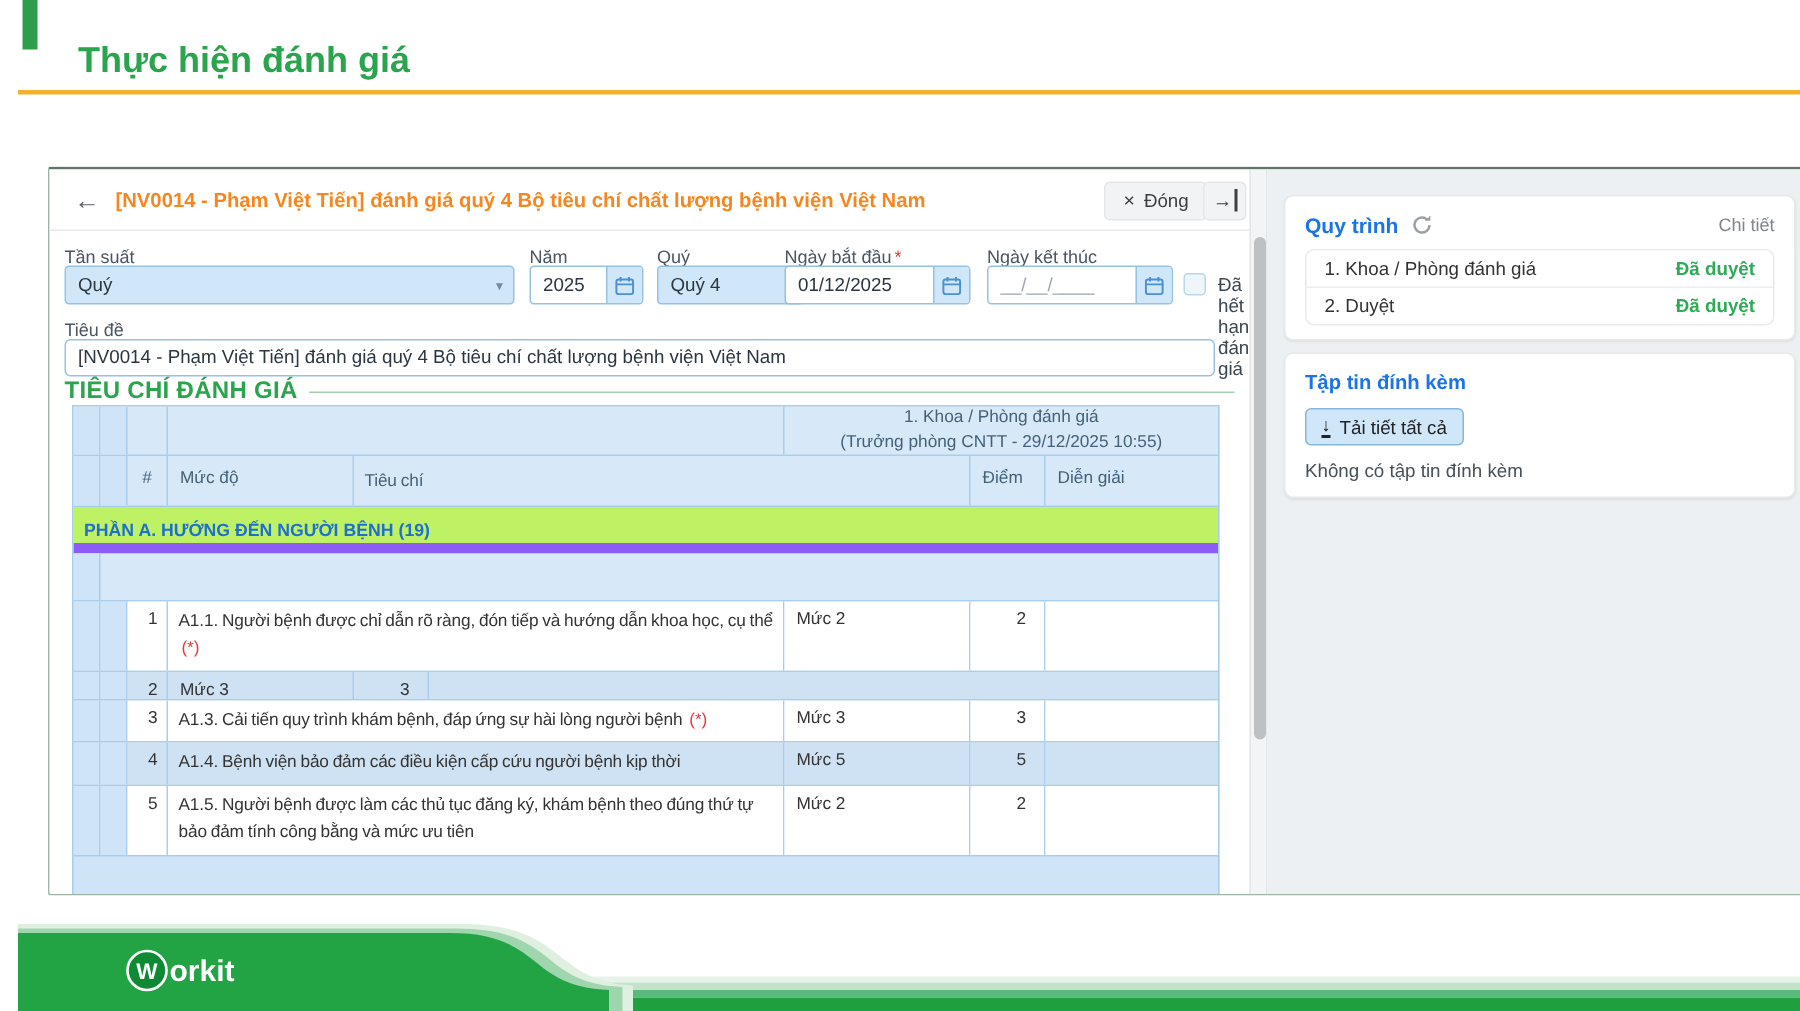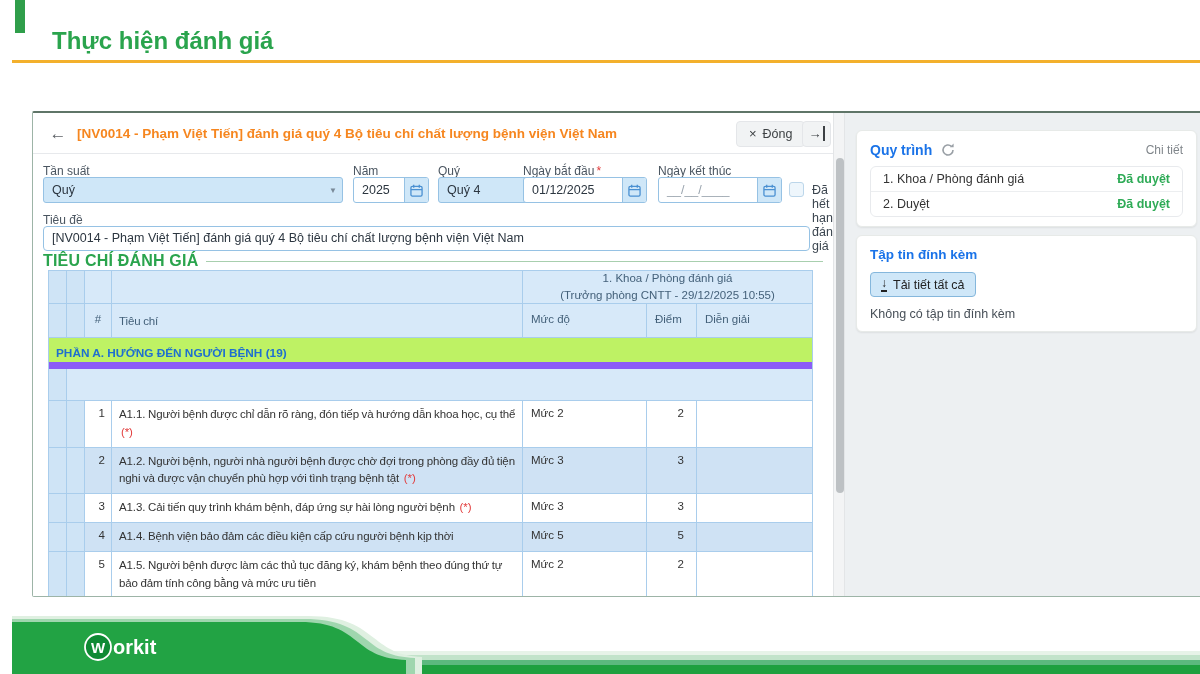--- a/index.html
+++ b/index.html
@@ -195,22 +195,22 @@
             <div class="cell ccrit"></div>
           <div class="ghead">
             <span>1. Khoa / Phòng đánh giá</span>
             <span>(Trưởng phòng CNTT - 29/12/2025 10:55)</span>
           </div>
         </div>
         <div class="trow hrow grow2">
           <div class="cell ci1"></div>
             <div class="cell ci2"></div>
           <div class="cell cnum">#</div>
+          <div class="cell clev">Mức độ</div>
           <div class="cell ccrit">Tiêu chí</div>
-          <div class="cell clev">Mức độ</div>
           <div class="cell cscore">Điểm</div>
           <div class="cexp">Diễn giải</div>
         </div>
         <div class="part-row">PHẦN A. HƯỚNG ĐẾN NGƯỜI BỆNH (19)</div>
         <div class="chap-row">
           <div class="cell ci1"></div>
         </div>
         <div>
   <div class="trow item-row">
     <div class="cell ci1"></div>
@@ -219,21 +219,20 @@
     <div class="cell ccrit cw"><span class="t">A1.1. Người bệnh được chỉ dẫn rõ ràng, đón tiếp và hướng dẫn khoa học, cụ thể</span> <span class="req r">(*)</span></div>
     <div class="cell clev cw">Mức 2</div>
     <div class="cell cscore cw">2</div>
     <div class="cexp cw"></div>
   </div>
 
   <div class="trow item-row">
     <div class="cell ci1"></div>
     <div class="cell ci2"></div>
     <div class="cell cnum cw">2</div>
-    <div class="cell ccrit cw"><span class="t">A1.2. Người bệnh, người nhà người bệnh được chờ đợi trong phòng đầy đủ tiện nghi và được vận chuyển phù hợp với tình trạng bệnh tật</span> <span class="req r">(*)</span></div>
     <div class="cell clev cw">Mức 3</div>
     <div class="cell cscore cw">3</div>
     <div class="cexp cw"></div>
   </div>
 
   <div class="trow item-row">
     <div class="cell ci1"></div>
     <div class="cell ci2"></div>
     <div class="cell cnum cw">3</div>
     <div class="cell ccrit cw"><span class="t">A1.3. Cải tiến quy trình khám bệnh, đáp ứng sự hài lòng người bệnh</span> <span class="req r">(*)</span></div>

